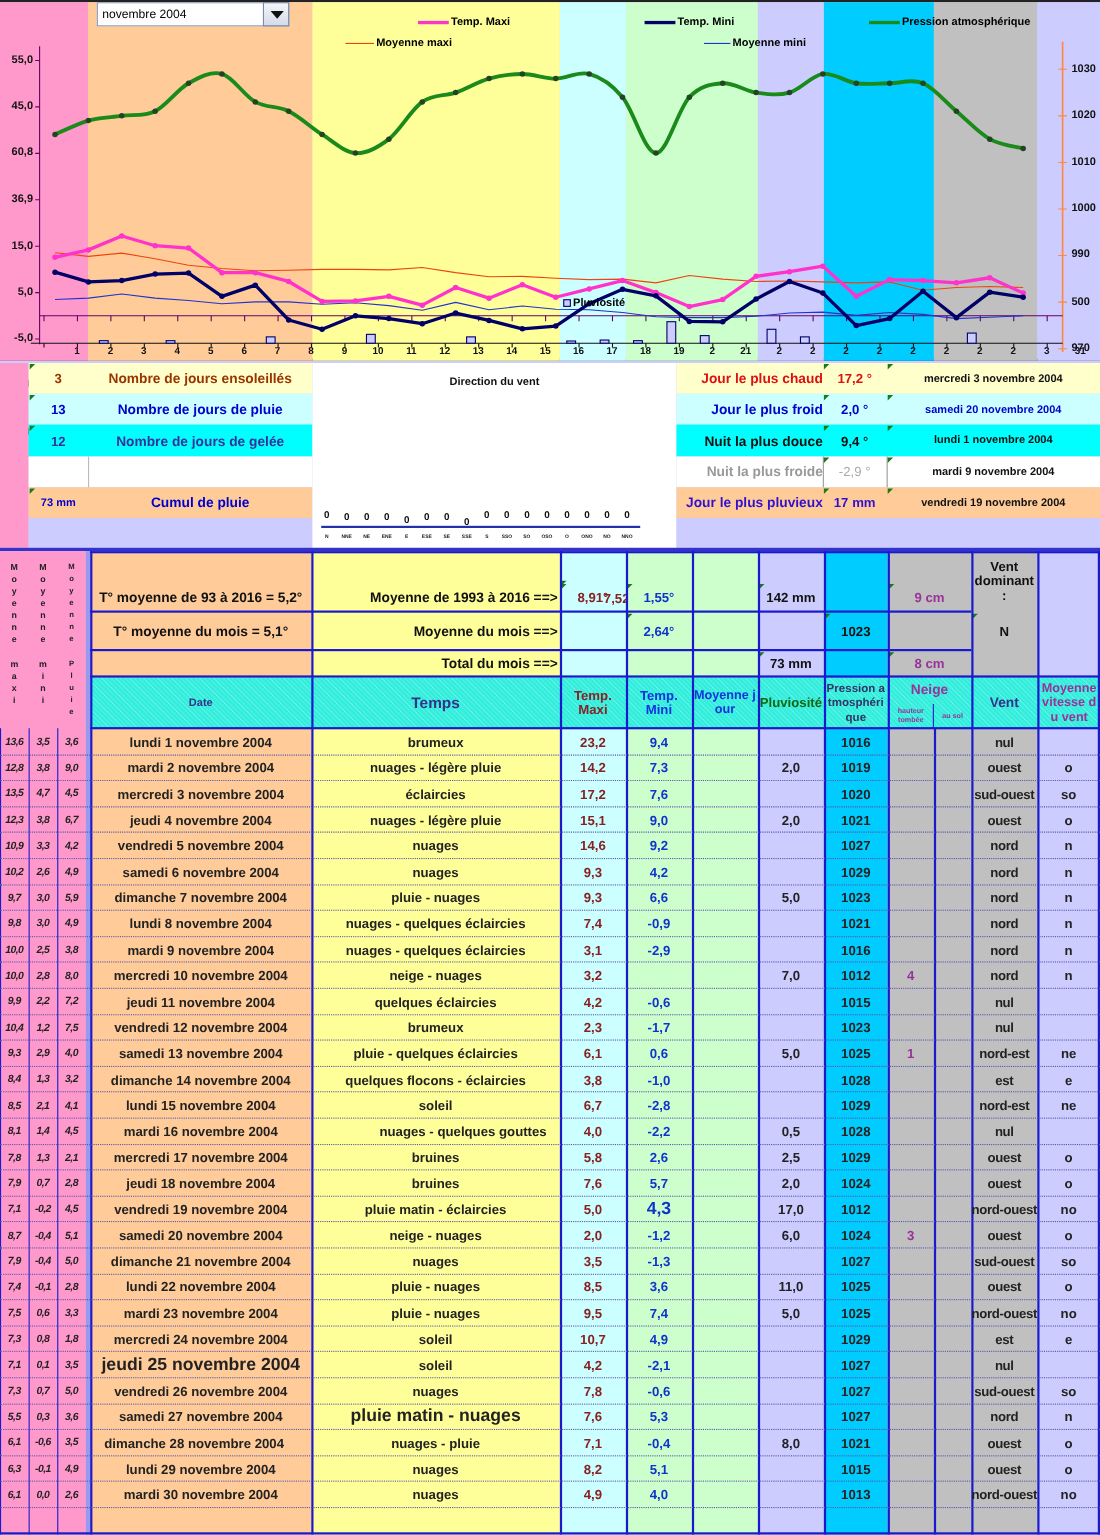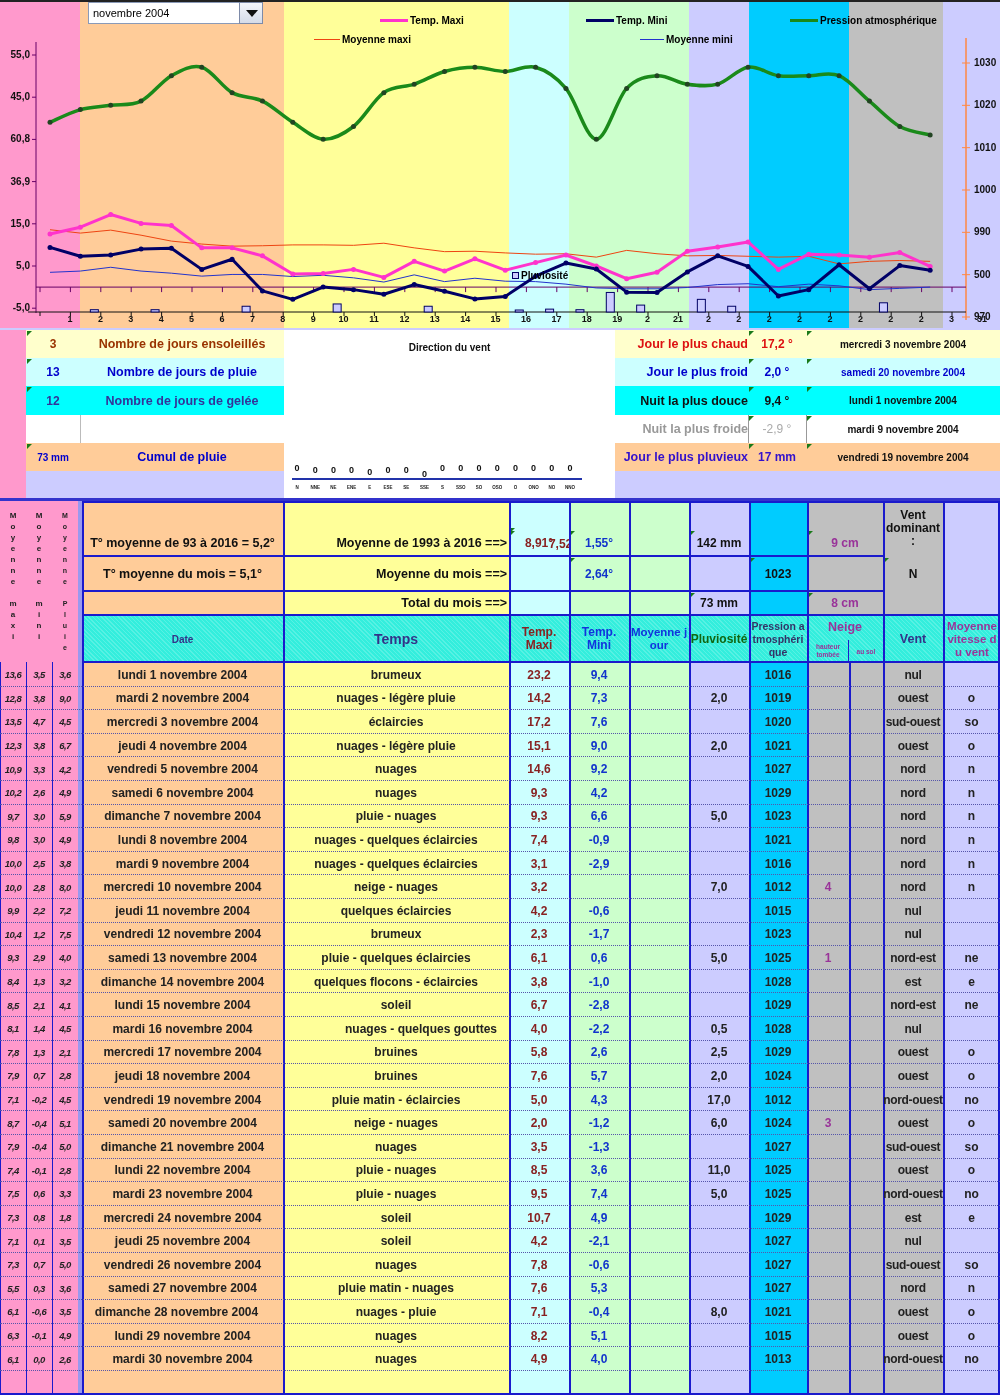--- a/index.html
+++ b/index.html
@@ -753,21 +753,21 @@
       <div class="cell" style="left: 943px; top: 0px; width: 57px; height: 23.6px; color: rgb(34, 34, 34); font-size: 12px;">o</div>
       <div class="row-sep" style="left: 0px; top: 22.6px; width: 1000px;"></div>
     </div>
     <div class="abs" style="left: 0px; top: 1087.8px; width: 1000px; height: 23.6px;">
       <div class="cell" style="left: 0px; top: 0px; width: 26px; height: 23.6px; color: rgb(34, 34, 34); font-size: 9.5px; font-style: italic; letter-spacing: -0.5px;">7,1</div>
       <div class="cell" style="left: 26px; top: 0px; width: 26px; height: 23.6px; color: rgb(34, 34, 34); font-size: 9.5px; font-style: italic; letter-spacing: -0.5px;">-0,2</div>
       <div class="cell" style="left: 52px; top: 0px; width: 26px; height: 23.6px; color: rgb(34, 34, 34); font-size: 9.5px; font-style: italic; letter-spacing: -0.5px;">4,5</div>
       <div class="cell" style="left: 82px; top: 0px; width: 201px; height: 23.6px; color: rgb(34, 34, 34); font-size: 12px;">vendredi 19 novembre 2004</div>
       <div class="cell" style="left: 283px; top: 0px; width: 226px; height: 23.6px; color: rgb(34, 34, 34); font-size: 12px;">pluie matin - éclaircies</div>
       <div class="cell" style="left: 509px; top: 0px; width: 60px; height: 23.6px; color: rgb(136, 34, 34); font-size: 12px;">5,0</div>
-      <div class="cell" style="left: 569px; top: 0px; width: 60px; height: 23.6px; color: rgb(17, 51, 204); font-size: 12px;">4,3</div>
+      <div class="cell" style="left: 569px; top: 0px; width: 60px; height: 23.6px; color: rgb(17, 51, 204); font-size: 16px;">4,3</div>
       <div class="cell" style="left: 689px; top: 0px; width: 60px; height: 23.6px; color: rgb(34, 34, 34); font-size: 12px;">17,0</div>
       <div class="cell" style="left: 749px; top: 0px; width: 58px; height: 23.6px; color: rgb(34, 34, 34); font-size: 12px;">1012</div>
       <div class="cell" style="left: 807px; top: 0px; width: 42px; height: 23.6px; color: rgb(153, 51, 153); font-size: 12px;"></div>
       <div class="cell" style="left: 883px; top: 0px; width: 60px; height: 23.6px; color: rgb(34, 34, 34); font-size: 12px; letter-spacing: -0.3px;">nord-ouest</div>
       <div class="cell" style="left: 943px; top: 0px; width: 57px; height: 23.6px; color: rgb(34, 34, 34); font-size: 12px;">no</div>
       <div class="row-sep" style="left: 0px; top: 22.6px; width: 1000px;"></div>
     </div>
     <div class="abs" style="left: 0px; top: 1111.4px; width: 1000px; height: 23.6px;">
       <div class="cell" style="left: 0px; top: 0px; width: 26px; height: 23.6px; color: rgb(34, 34, 34); font-size: 9.5px; font-style: italic; letter-spacing: -0.5px;">8,7</div>
       <div class="cell" style="left: 26px; top: 0px; width: 26px; height: 23.6px; color: rgb(34, 34, 34); font-size: 9.5px; font-style: italic; letter-spacing: -0.5px;">-0,4</div>
@@ -840,21 +840,21 @@
       <div class="cell" style="left: 749px; top: 0px; width: 58px; height: 23.6px; color: rgb(34, 34, 34); font-size: 12px;">1029</div>
       <div class="cell" style="left: 807px; top: 0px; width: 42px; height: 23.6px; color: rgb(153, 51, 153); font-size: 12px;"></div>
       <div class="cell" style="left: 883px; top: 0px; width: 60px; height: 23.6px; color: rgb(34, 34, 34); font-size: 12px; letter-spacing: -0.3px;">est</div>
       <div class="cell" style="left: 943px; top: 0px; width: 57px; height: 23.6px; color: rgb(34, 34, 34); font-size: 12px;">e</div>
       <div class="row-sep" style="left: 0px; top: 22.6px; width: 1000px;"></div>
     </div>
     <div class="abs" style="left: 0px; top: 1229.4px; width: 1000px; height: 23.6px;">
       <div class="cell" style="left: 0px; top: 0px; width: 26px; height: 23.6px; color: rgb(34, 34, 34); font-size: 9.5px; font-style: italic; letter-spacing: -0.5px;">7,1</div>
       <div class="cell" style="left: 26px; top: 0px; width: 26px; height: 23.6px; color: rgb(34, 34, 34); font-size: 9.5px; font-style: italic; letter-spacing: -0.5px;">0,1</div>
       <div class="cell" style="left: 52px; top: 0px; width: 26px; height: 23.6px; color: rgb(34, 34, 34); font-size: 9.5px; font-style: italic; letter-spacing: -0.5px;">3,5</div>
-      <div class="cell" style="left: 82px; top: 0px; width: 201px; height: 23.6px; color: rgb(34, 34, 34); font-size: 12px;">jeudi 25 novembre 2004</div>
+      <div class="cell" style="left: 82px; top: 0px; width: 201px; height: 23.6px; color: rgb(34, 34, 34); font-size: 16px;">jeudi 25 novembre 2004</div>
       <div class="cell" style="left: 283px; top: 0px; width: 226px; height: 23.6px; color: rgb(34, 34, 34); font-size: 12px;">soleil</div>
       <div class="cell" style="left: 509px; top: 0px; width: 60px; height: 23.6px; color: rgb(136, 34, 34); font-size: 12px;">4,2</div>
       <div class="cell" style="left: 569px; top: 0px; width: 60px; height: 23.6px; color: rgb(17, 51, 204); font-size: 12px;">-2,1</div>
       <div class="cell" style="left: 689px; top: 0px; width: 60px; height: 23.6px; color: rgb(34, 34, 34); font-size: 12px;"></div>
       <div class="cell" style="left: 749px; top: 0px; width: 58px; height: 23.6px; color: rgb(34, 34, 34); font-size: 12px;">1027</div>
       <div class="cell" style="left: 807px; top: 0px; width: 42px; height: 23.6px; color: rgb(153, 51, 153); font-size: 12px;"></div>
       <div class="cell" style="left: 883px; top: 0px; width: 60px; height: 23.6px; color: rgb(34, 34, 34); font-size: 12px; letter-spacing: -0.3px;">nul</div>
       <div class="cell" style="left: 943px; top: 0px; width: 57px; height: 23.6px; color: rgb(34, 34, 34); font-size: 12px;"></div>
       <div class="row-sep" style="left: 0px; top: 22.6px; width: 1000px;"></div>
     </div>
@@ -871,21 +871,21 @@
       <div class="cell" style="left: 807px; top: 0px; width: 42px; height: 23.6px; color: rgb(153, 51, 153); font-size: 12px;"></div>
       <div class="cell" style="left: 883px; top: 0px; width: 60px; height: 23.6px; color: rgb(34, 34, 34); font-size: 12px; letter-spacing: -0.3px;">sud-ouest</div>
       <div class="cell" style="left: 943px; top: 0px; width: 57px; height: 23.6px; color: rgb(34, 34, 34); font-size: 12px;">so</div>
       <div class="row-sep" style="left: 0px; top: 22.6px; width: 1000px;"></div>
     </div>
     <div class="abs" style="left: 0px; top: 1276.6px; width: 1000px; height: 23.6px;">
       <div class="cell" style="left: 0px; top: 0px; width: 26px; height: 23.6px; color: rgb(34, 34, 34); font-size: 9.5px; font-style: italic; letter-spacing: -0.5px;">5,5</div>
       <div class="cell" style="left: 26px; top: 0px; width: 26px; height: 23.6px; color: rgb(34, 34, 34); font-size: 9.5px; font-style: italic; letter-spacing: -0.5px;">0,3</div>
       <div class="cell" style="left: 52px; top: 0px; width: 26px; height: 23.6px; color: rgb(34, 34, 34); font-size: 9.5px; font-style: italic; letter-spacing: -0.5px;">3,6</div>
       <div class="cell" style="left: 82px; top: 0px; width: 201px; height: 23.6px; color: rgb(34, 34, 34); font-size: 12px;">samedi 27 novembre 2004</div>
-      <div class="cell" style="left: 283px; top: 0px; width: 226px; height: 23.6px; color: rgb(34, 34, 34); font-size: 12px;">pluie matin - nuages</div>
+      <div class="cell" style="left: 283px; top: 0px; width: 226px; height: 23.6px; color: rgb(34, 34, 34); font-size: 16px;">pluie matin - nuages</div>
       <div class="cell" style="left: 509px; top: 0px; width: 60px; height: 23.6px; color: rgb(136, 34, 34); font-size: 12px;">7,6</div>
       <div class="cell" style="left: 569px; top: 0px; width: 60px; height: 23.6px; color: rgb(17, 51, 204); font-size: 12px;">5,3</div>
       <div class="cell" style="left: 689px; top: 0px; width: 60px; height: 23.6px; color: rgb(34, 34, 34); font-size: 12px;"></div>
       <div class="cell" style="left: 749px; top: 0px; width: 58px; height: 23.6px; color: rgb(34, 34, 34); font-size: 12px;">1027</div>
       <div class="cell" style="left: 807px; top: 0px; width: 42px; height: 23.6px; color: rgb(153, 51, 153); font-size: 12px;"></div>
       <div class="cell" style="left: 883px; top: 0px; width: 60px; height: 23.6px; color: rgb(34, 34, 34); font-size: 12px; letter-spacing: -0.3px;">nord</div>
       <div class="cell" style="left: 943px; top: 0px; width: 57px; height: 23.6px; color: rgb(34, 34, 34); font-size: 12px;">n</div>
       <div class="row-sep" style="left: 0px; top: 22.6px; width: 1000px;"></div>
     </div>
     <div class="abs" style="left: 0px; top: 1300.2px; width: 1000px; height: 23.6px;">

